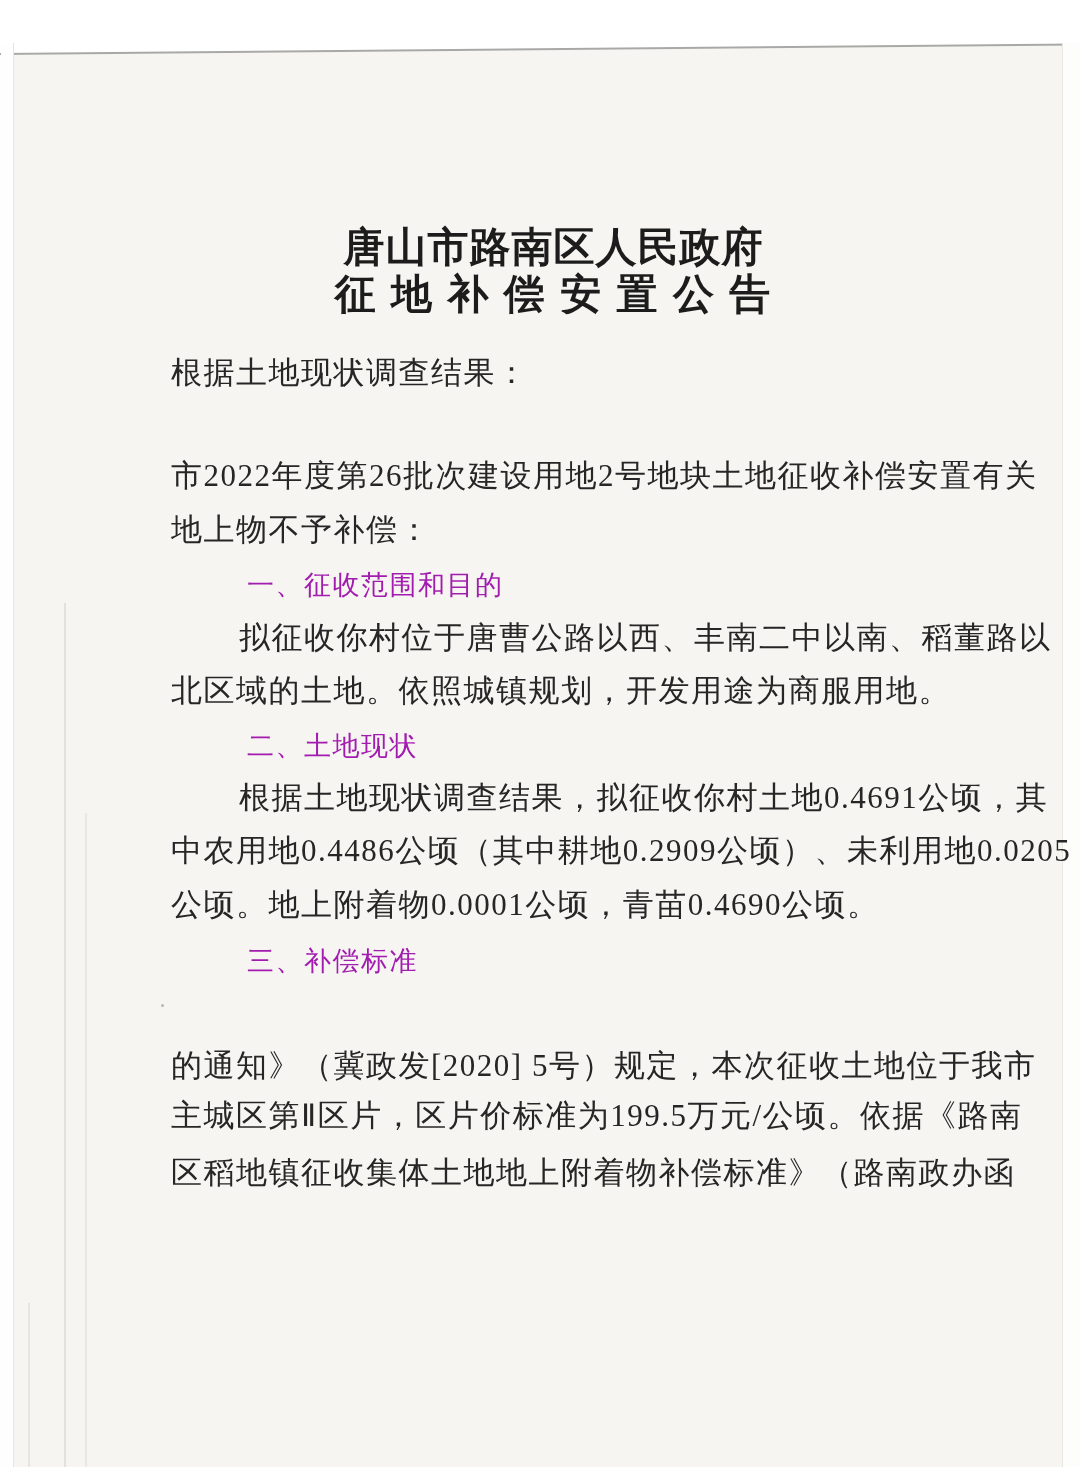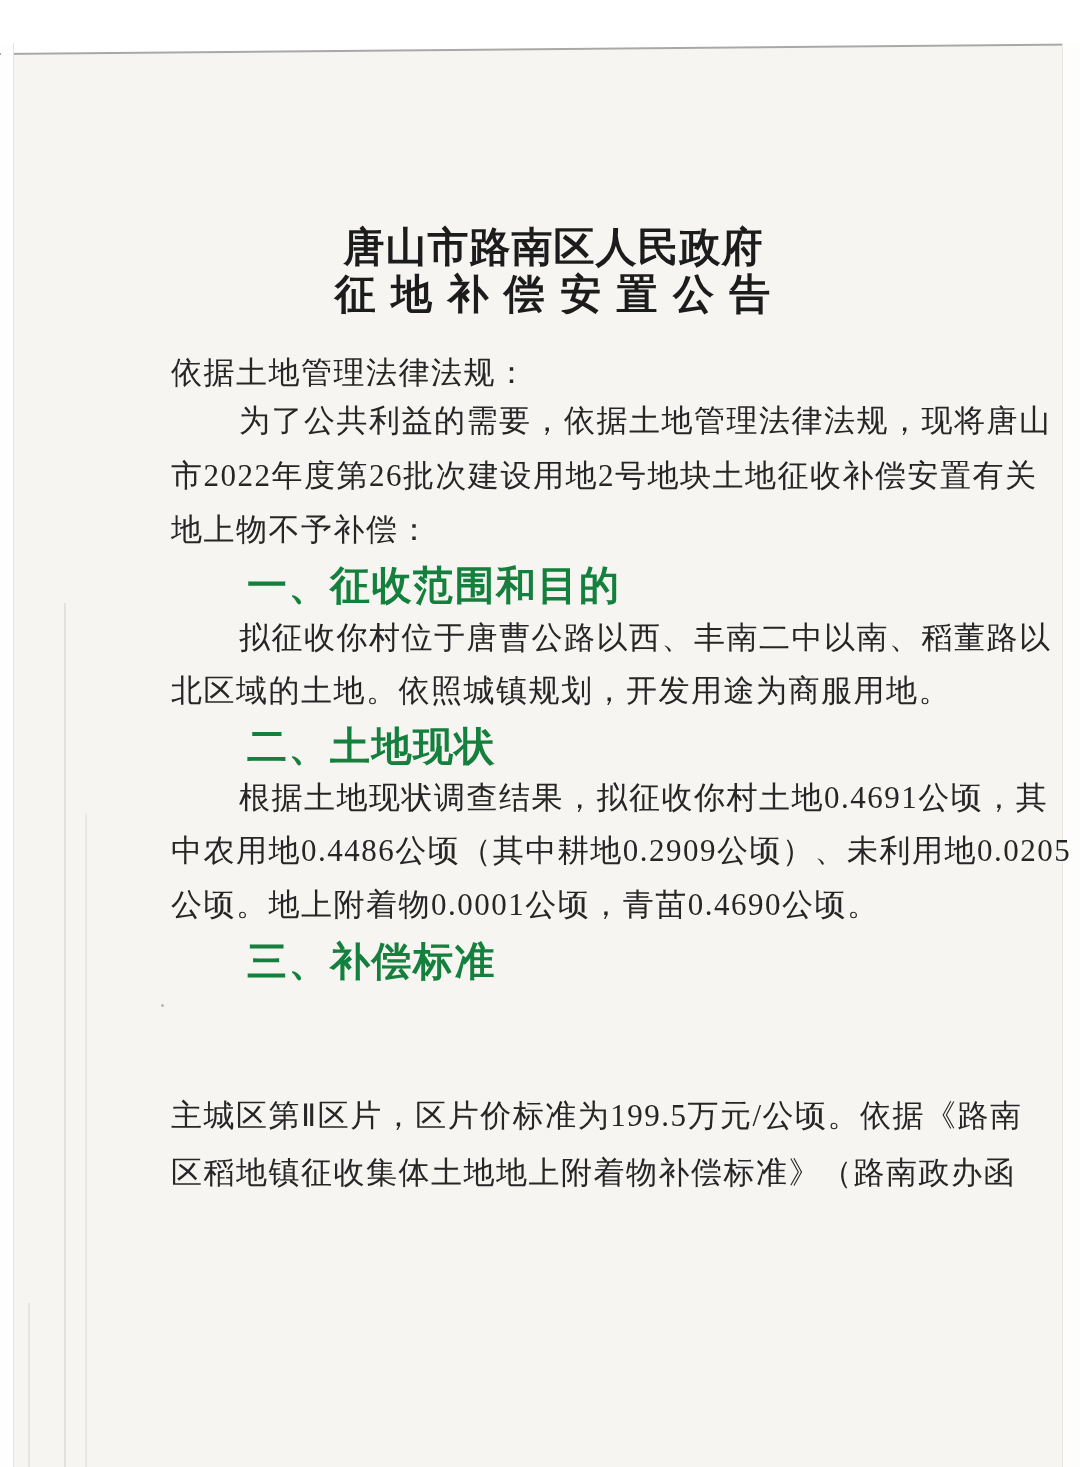--- a/index.html
+++ b/index.html
@@ -85,51 +85,51 @@
     line-height: 40px;
     letter-spacing: 1.5px;
     color: #262626;
     white-space: nowrap;
     z-index: 5;
   }
   .line.indent { left: 238px; }
   .line.heading {
     left: 246px;
     font-family: "Liberation Sans", sans-serif;
-    font-weight: 700;
-    color: #15803d;
-    font-size: 40px;
+    font-weight: 400;
+    color: #a21caf;
+    font-size: 27px;
   }
 </style>
 </head>
 <body>
 
 <div class="scan-bg">
   <div class="paper">
 
     <div class="edge-top"></div>
     <div class="edge-left"></div>
     <div class="edge-right"></div>
     <div class="streak s1"></div>
     <div class="streak s2"></div>
     <div class="streak s3"></div>
     <div class="speck" style="left:160px; top:961px;"></div>
 
     <h1 class="title t1">唐山市路南区人民政府</h1>
     <h1 class="title t2">征 地 补 偿 安 置 公 告</h1>
 
-    <div class="line" style="top:310px">依据土地管理法律法规：</div>
-    <div class="line indent" style="top:358px">为了公共利益的需要，依据土地管理法律法规，现将唐山</div>
+    <div class="line" style="top:310px">根据土地现状调查结果：</div>
     <div class="line" style="top:413px">市2022年度第26批次建设用地2号地块土地征收补偿安置有关</div>
     <div class="line" style="top:467px">地上物不予补偿：</div>
     <div class="line heading" style="top:522px">一、征收范围和目的</div>
     <div class="line indent" style="top:575px">拟征收你村位于唐曹公路以西、丰南二中以南、稻董路以</div>
     <div class="line" style="top:628px">北区域的土地。依照城镇规划，开发用途为商服用地。</div>
     <div class="line heading" style="top:683px">二、土地现状</div>
     <div class="line indent" style="top:735px">根据土地现状调查结果，拟征收你村土地0.4691公顷，其</div>
     <div class="line" style="top:788px">中农用地0.4486公顷（其中耕地0.2909公顷）、未利用地0.0205</div>
     <div class="line" style="top:842px">公顷。地上附着物0.0001公顷，青苗0.4690公顷。</div>
     <div class="line heading" style="top:898px">三、补偿标准</div>
+    <div class="line" style="top:1003px">的通知》（冀政发[2020] 5号）规定，本次征收土地位于我市</div>
     <div class="line" style="top:1053px">主城区第Ⅱ区片，区片价标准为199.5万元/公顷。依据《路南</div>
     <div class="line" style="top:1110px">区稻地镇征收集体土地地上附着物补偿标准》（路南政办函</div>
 
   </div>
 </div>
 
 </body></html>

